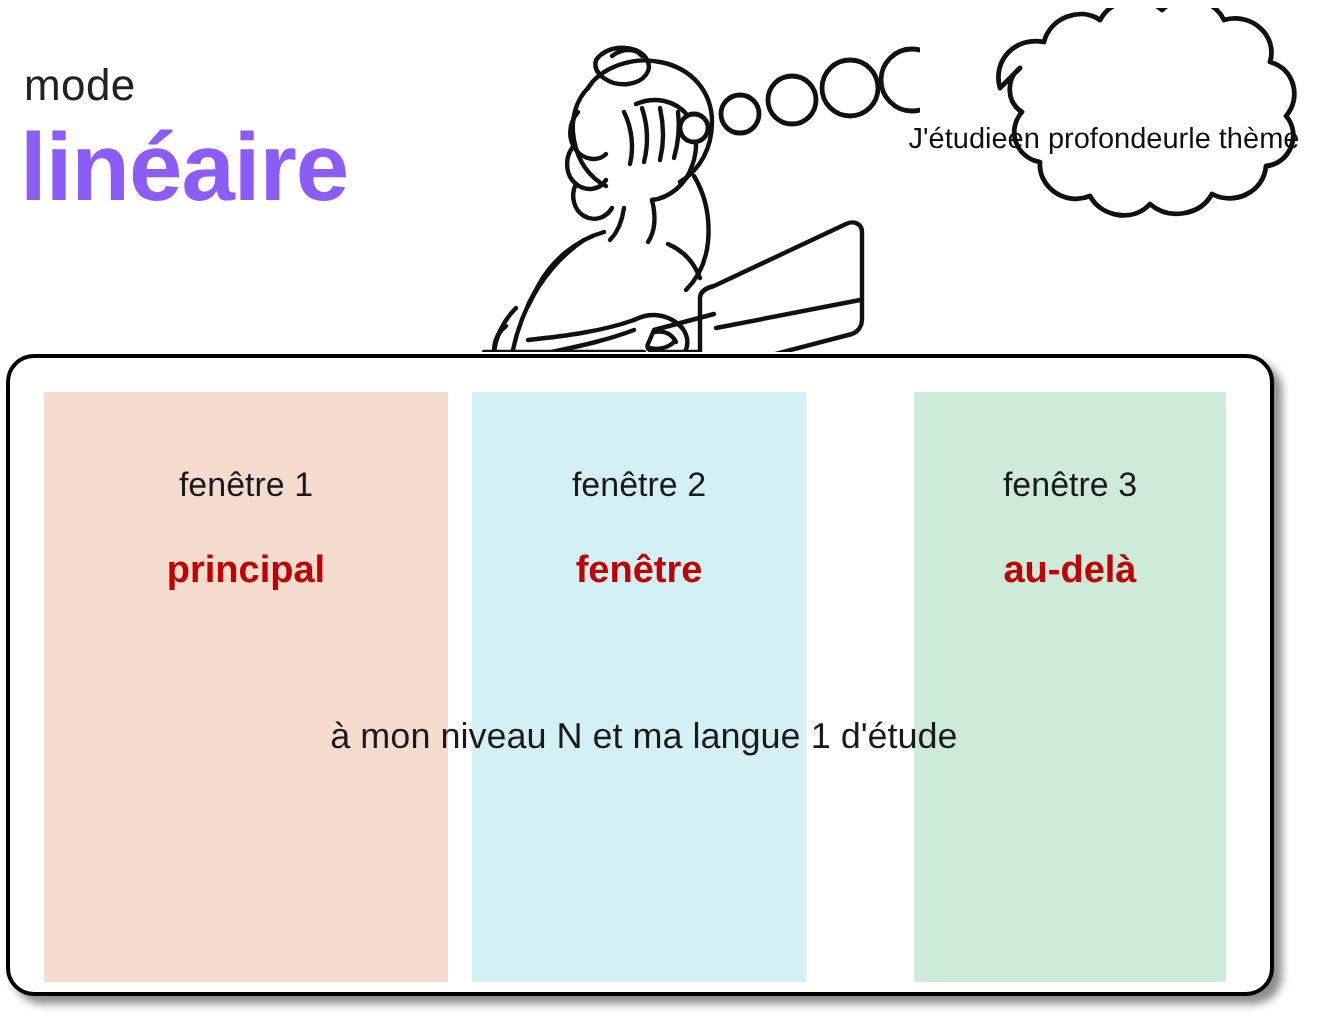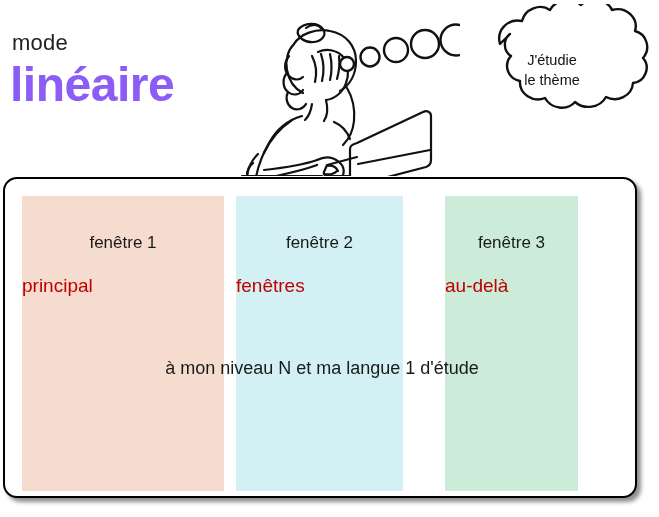--- a/index.html
+++ b/index.html
@@ -63,21 +63,21 @@
     width: 208px;
     height: 128px;
   }
   #thought-bubble svg { display: block; }
   #bubble-text {
     position: absolute;
     left: 0; top: 0;
     width: 208px;
     height: 128px;
     display: flex;
-    flex-direction: column;
+    flex-direction: row;
     align-items: center;
     justify-content: center;
     padding-top: 4px;
     box-sizing: border-box;
     pointer-events: none;
   }
   #bubble-text div {
     font-size: 14.5px;
     line-height: 20px;
     color: #111111;
@@ -100,41 +100,41 @@
   }
 
   .panel {
     position: absolute;
     top: 17px;
     height: 295px;
     box-sizing: border-box;
   }
   #panel-1 { left: 17px;  width: 202px; background: #F6DCCF; }
   #panel-2 { left: 231px; width: 167px; background: #D3F0F5; }
-  #panel-3 { left: 440px; width: 133px; background: #CCEBD8; }
+  #panel-3 { left: 452px; width: 156px; background: #CCEBD8; }
 
   .panel-window-label {
     position: absolute;
     left: 0;
     top: 36px;
     width: 100%;
     text-align: center;
     font-size: 17px;
     line-height: 22px;
     color: #1a1a1a;
   }
   .panel-name {
     position: absolute;
     left: 0;
     top: 78px;
     width: 100%;
-    text-align: left;
+    text-align: center;
     font-size: 19px;
     line-height: 24px;
-    font-weight: normal;
+    font-weight: bold;
     color: #C00000;
   }
 
   
   #caption {
     position: absolute;
     left: 0;
     top: 172px;
     width: 634px;
     text-align: center;
@@ -215,20 +215,21 @@
                c8 9 2 24 -10 25
                c-1 13 -16 20 -27 14
                c-6 11 -22 13 -31 5
                c-8 9 -24 7 -30 -4
                c-12 5 -26 -4 -25 -17
                c-12 -2 -17 -16 -9 -25
                c-8 -5 -8 -17 -1 -22 z"></path>
     </svg>
     <div id="bubble-text">
       <div>J'étudie</div>
+      <div>en profondeur</div>
       <div>le thème</div>
     </div>
   </div>
 
   <svg style="position:absolute; left:330px; top:18px;" width="130" height="60" viewBox="0 0 130 60" xmlns="http://www.w3.org/2000/svg" fill="#ffffff" stroke="#111111" stroke-width="2.4">
     <circle cx="17" cy="46" r="7"></circle>
     <circle cx="40" cy="39" r="9.5"></circle>
     <circle cx="66" cy="32" r="12"></circle>
     <circle cx="95" cy="26" r="14"></circle>
     <circle cx="126" cy="22" r="15.5"></circle>
@@ -238,21 +239,21 @@
 
 <div id="card">
 
   <div class="panel" id="panel-1">
     <div class="panel-window-label">fenêtre 1</div>
     <div class="panel-name">principal</div>
   </div>
 
   <div class="panel" id="panel-2">
     <div class="panel-window-label">fenêtre 2</div>
-    <div class="panel-name">fenêtres</div>
+    <div class="panel-name">fenêtre</div>
   </div>
 
   <div class="panel" id="panel-3">
     <div class="panel-window-label">fenêtre 3</div>
     <div class="panel-name">au-delà</div>
   </div>
 
   <div id="caption">
     <div>à mon niveau N et ma langue 1 d'étude</div>
   </div>

